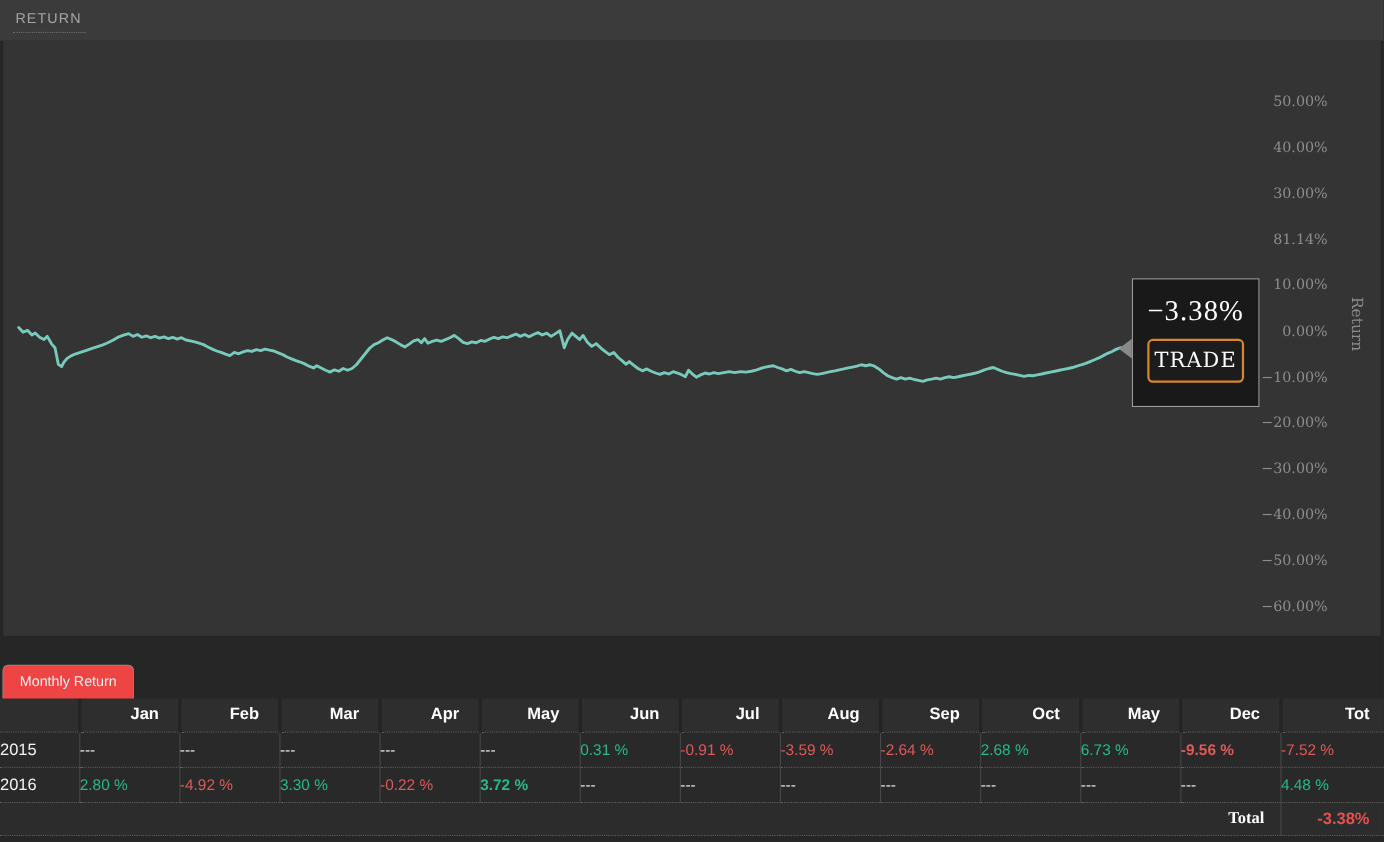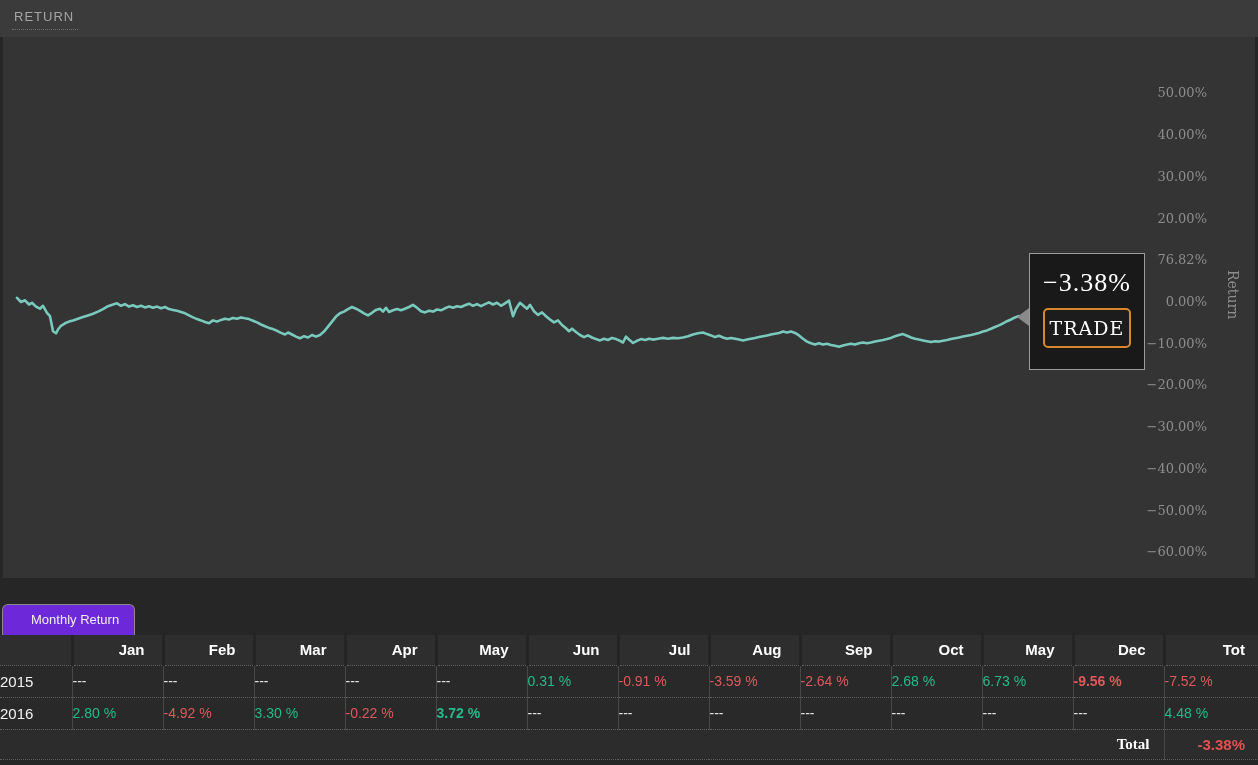--- a/index.html
+++ b/index.html
@@ -101,27 +101,27 @@
     display: flex;
     align-items: center;
     justify-content: center;
   }
 
   
   .table-area { margin-top: 26px; }
   .tab {
     display: inline-block;
     margin-left: 2px;
-    padding: 7px 15px 8px 28px;
+    padding: 7px 15px 8px 15px;
     border: 1px solid #8a8a8a;
     border-bottom: none;
     border-radius: 6px 6px 0 0;
     font-size: 13px;
     color: #f0f0f0;
-    background: #6d28d9;
+    background: #ef4444;
     cursor: pointer;
   }
   table.returns {
     width: 100%;
     border-collapse: collapse;
     table-layout: fixed;
   }
   .returns thead th {
     background: #2e2e2e;
     border-right: 3px solid #242424;
@@ -182,22 +182,22 @@
 
 <div class="chart-section">
   <svg class="chart-svg" width="1252" height="541" viewBox="0 0 1252 541">
     <polyline fill="none" stroke="#79c9bc" stroke-width="2.6" stroke-linejoin="round" stroke-linecap="round" points="14,260.8 18,265.0 22,263.3 26,267.5 29,265.8 33,269.6 37,271.7 40,268.8 44,275.8 47,279.2 50,294.2 53,296.3 55,292.5 58,288.8 62,286.3 66,284.6 70,283.4 75,281.7 80,280.0 85,278.4 90,276.7 95,274.6 100,272.1 105,269.2 110,267.5 114,266.3 118,268.8 122,267.1 126,269.6 130,268.3 134,270.0 138,268.8 142,270.4 146,269.2 150,270.8 154,269.6 158,271.3 162,270.0 166,272.1 170,272.9 174,273.8 178,275.0 182,276.3 186,278.4 190,280.4 194,282.1 198,283.4 202,285.0 206,286.3 210,283.4 214,284.6 218,282.9 222,281.7 226,282.5 230,280.9 234,281.7 238,280.4 242,281.3 246,282.1 250,283.8 254,285.4 258,287.5 262,289.2 266,290.9 270,292.1 274,293.8 278,295.9 282,297.5 285,295.5 289,297.5 293,299.6 297,301.3 301,299.2 305,300.5 309,298.0 313,299.6 317,298.0 321,294.6 325,289.6 329,284.6 333,279.6 337,276.3 341,274.6 345,272.1 349,270.0 353,271.7 357,273.8 361,276.3 365,278.4 369,275.8 373,272.9 377,271.7 380,274.6 383,270.8 386,275.0 390,273.3 394,272.1 398,273.3 402,271.7 406,270.0 410,267.9 414,270.8 418,274.2 422,275.4 426,273.8 430,274.6 434,272.5 438,273.3 442,271.3 446,269.6 450,270.8 454,269.2 458,270.0 462,268.3 466,266.7 470,268.8 474,267.1 478,269.2 482,267.1 486,265.4 490,267.5 494,265.8 498,268.8 502,266.3 506,263.7 510,279.2 513,271.7 517,265.8 521,269.2 524,271.7 527,267.9 531,274.2 535,277.9 539,275.4 543,279.2 547,282.5 551,285.4 555,283.4 559,288.0 563,291.3 566,294.2 569,291.7 573,295.0 577,298.0 581,300.1 585,298.4 589,300.5 593,302.1 597,303.4 601,301.7 605,303.0 609,300.9 613,302.1 617,303.8 620,305.5 623,299.6 626,302.6 630,305.9 634,303.8 638,302.1 642,303.0 646,301.7 650,302.6 655,301.7 660,300.9 665,301.7 670,300.9 675,301.3 680,300.5 685,299.2 690,297.5 695,296.3 700,295.5 704,297.1 708,298.4 712,300.1 716,298.8 720,300.5 724,301.7 728,300.9 732,301.7 736,302.6 740,303.4 744,302.6 748,301.7 752,300.9 756,300.1 760,299.2 764,298.4 768,297.5 772,296.7 776,295.9 780,294.6 784,295.5 788,294.6 792,295.9 796,298.4 800,301.7 804,304.6 808,306.3 812,307.6 816,306.3 820,307.6 824,306.7 828,308.0 832,308.8 836,309.7 840,308.4 844,307.6 848,306.7 852,307.6 856,306.3 860,305.5 864,306.3 868,305.5 872,304.6 876,303.8 880,303.0 884,302.1 888,300.9 892,299.2 896,298.0 900,297.1 904,298.8 908,300.5 912,301.7 916,302.6 920,303.4 924,304.2 928,305.1 932,304.2 936,304.6 940,303.8 944,303.0 948,302.1 952,301.3 956,300.5 960,299.6 964,298.8 968,298.0 972,297.1 976,295.9 980,294.6 984,293.4 988,291.7 992,290.0 996,288.4 1000,286.3 1004,284.2 1008,282.5 1012,280.4 1016,279.1"></polyline>
   </svg>
 
   <div>
       <div class="ytick" style="top: 47.35px;">50.00%</div>
       <div class="ytick" style="top: 89.08px;">40.00%</div>
       <div class="ytick" style="top: 130.81px;">30.00%</div>
-      <div class="ytick" style="top: 172.54px;">20.00%</div>
-      <div class="ytick" style="top: 214.27px;">76.82%</div>
+      <div class="ytick" style="top: 172.54px;">81.14%</div>
+      <div class="ytick" style="top: 214.27px;">10.00%</div>
       <div class="ytick" style="top: 256px;">0.00%</div>
       <div class="ytick" style="top: 297.73px;">−10.00%</div>
       <div class="ytick" style="top: 339.46px;">−20.00%</div>
       <div class="ytick" style="top: 381.19px;">−30.00%</div>
       <div class="ytick" style="top: 422.92px;">−40.00%</div>
       <div class="ytick" style="top: 464.65px;">−50.00%</div>
       <div class="ytick" style="top: 506.38px;">−60.00%</div>
     </div>
   <div class="y-axis-title">Return</div>
 

